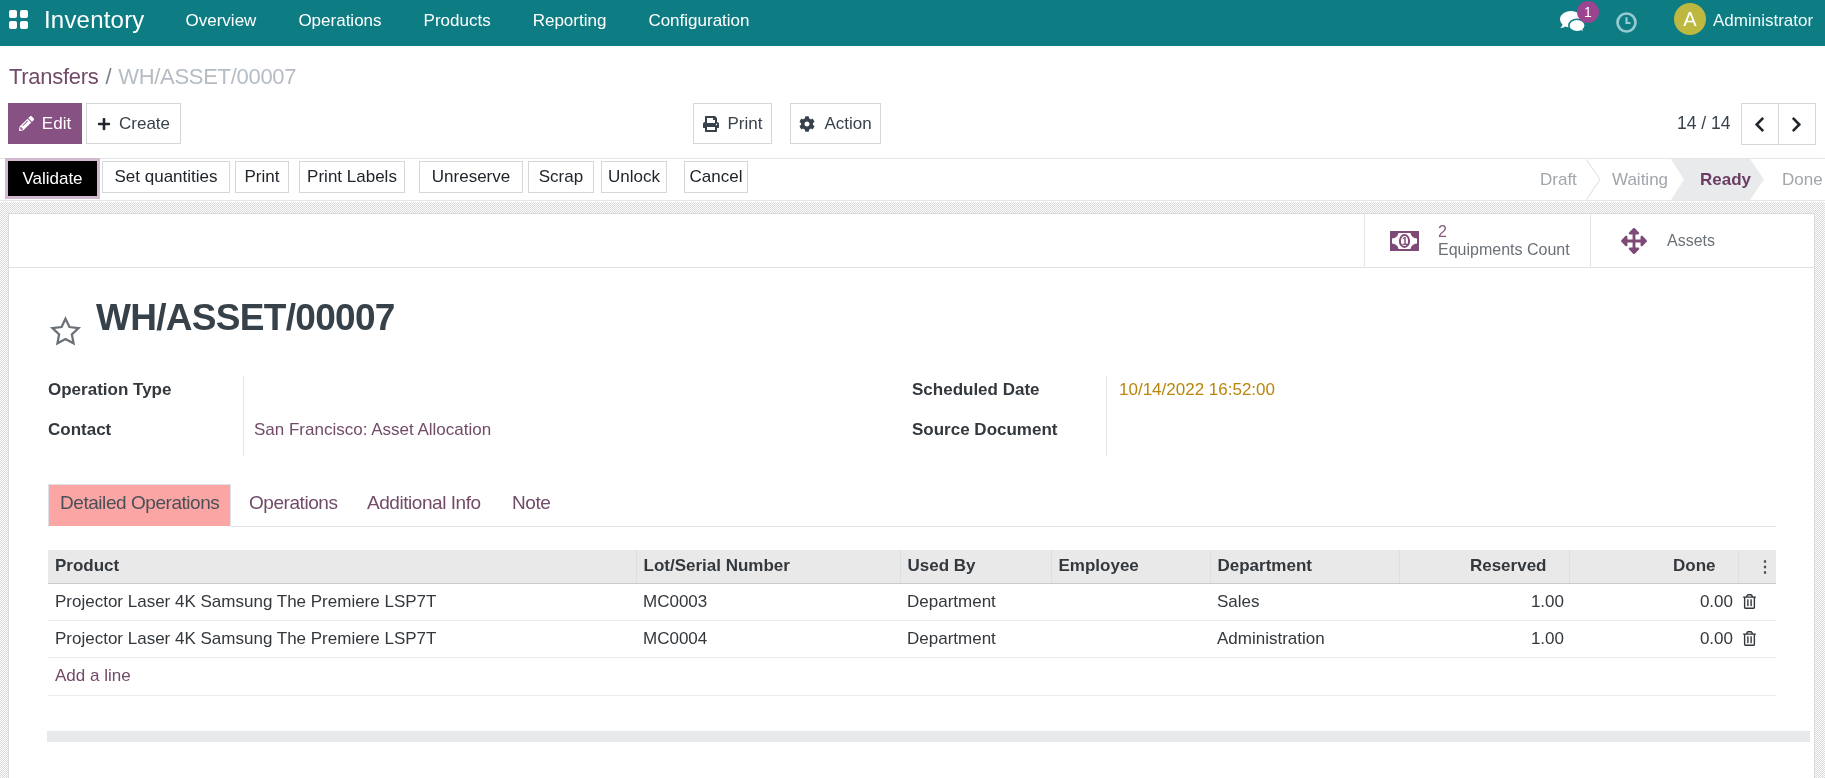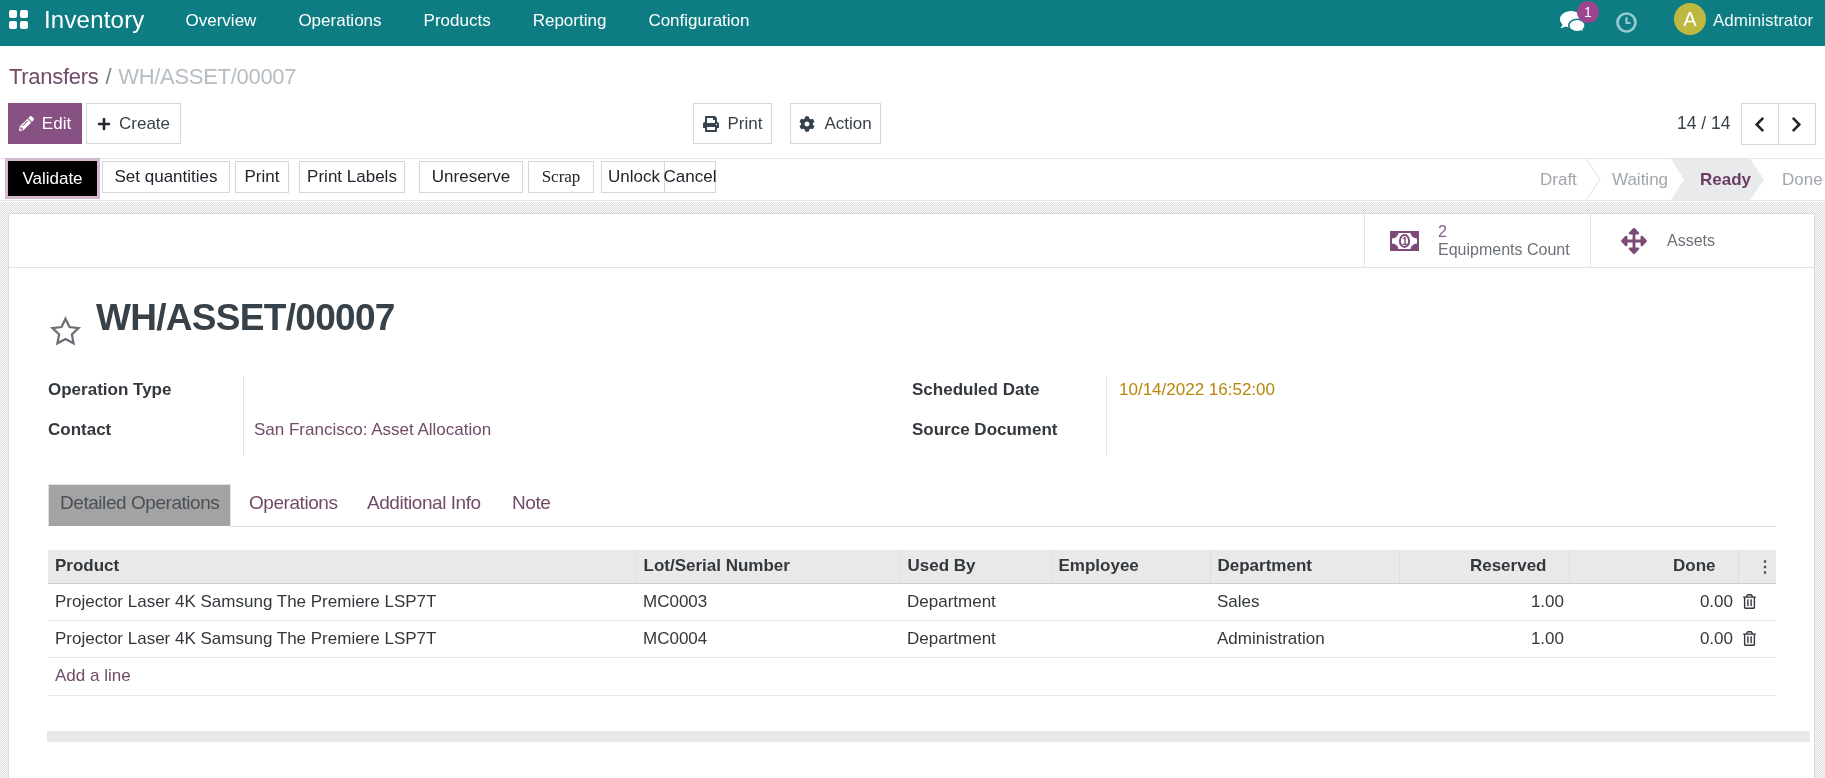--- a/index.html
+++ b/index.html
@@ -62,21 +62,21 @@
 
 
 .fieldcol { position:absolute; font-size:17px; }
 .flabel { font-weight:bold; color:#33383d; }
 .lg-left { left:39px; top:156px; }
 .sepline { position:absolute; background:#e3e5e7; width:1px; }
 .frow { height:40px; display:flex; align-items:center; }
 
 
 .tabs { position:absolute; left:39px; top:270px; width:1728px; height:43px; border-bottom:1px solid #dee2e6; font-size:19px; letter-spacing:-0.45px; }
-.tab-active { position:absolute; left:0px; top:0; height:43px; padding:0 11px 5px; background:#a3a3a3; border:1px solid #dee2e6; border-bottom:1px solid #fff; display:flex; align-items:center; color:#495057; }
+.tab-active { position:absolute; left:0px; top:0; height:43px; padding:0 11px 5px; background:#fca5a5; border:1px solid #dee2e6; border-bottom:1px solid #fff; display:flex; align-items:center; color:#495057; }
 .tab { position:absolute; top:0; height:43px; padding-bottom:5px; display:flex; align-items:center; color:#714B67; }
 
 
 .otable { position:absolute; left:39px; top:336px; width:1728px; border-collapse:collapse; table-layout:fixed; font-size:17px; color:#33383d; }
 .otable th { background:#e9e9e9; font-weight:bold; text-align:left; height:33px; padding:0 7px; border-bottom:1px solid #c9ccce; border-right:1px solid #dcdedf; }
 .otable th.num { text-align:right; padding-right:22px; }
 .otable th:last-child { border-right:none; }
 .otable td { height:37px; padding:0 7px; border-bottom:1px solid #e9eaeb; background:#fff; }
 .otable td.num { text-align:right; padding-right:5px; }
 .addline { color:#714B67; }
@@ -156,23 +156,23 @@
       </div>
   </div>
 </div>
 
 <div class="statusbar">
   <div class="sb-validate">Validate</div>
   <div class="sb-btn" style="left:102px; width:128px;">Set quantities</div>
   <div class="sb-btn" style="left:235px; width:54px;">Print</div>
   <div class="sb-btn" style="left:299px; width:106px;">Print Labels</div>
   <div class="sb-btn" style="left:419px; width:104px;">Unreserve</div>
-  <div class="sb-btn" style="left:528px; width:66px;font-family:Liberation Serif, serif;">Scrap</div>
+  <div class="sb-btn" style="left:528px; width:66px;">Scrap</div>
   <div class="sb-btn" style="left:601px; width:66px;">Unlock</div>
-  <div class="sb-btn" style="left:664px; width:52px;">Cancel</div>
+  <div class="sb-btn" style="left:684px; width:64px;">Cancel</div>
   <div class="step" style="left:1540px;">Draft</div>
   <svg style="position:absolute; left:1586px; top:0;" width="15" height="41" viewBox="0 0 15 41">
       <path d="M0.5 0.5 L14 20.5 L0.5 40.5" fill="none" stroke="#d9dcdf" stroke-width="1"></path>
     </svg>
   <div class="step" style="left:1612px;">Waiting</div>
   <svg style="position:absolute; left:1671px; top:0;" width="93" height="41" viewBox="0 0 93 41">
       <path d="M0 0 H79 L93 20.5 L79 41 H0 L13 20.5 Z" fill="#e8eaec"></path>
     </svg>
   <div class="step" style="left:1700px; color:#6a3d62; font-weight:bold;">Ready</div>
   <div class="step" style="left:1782px;">Done</div>

